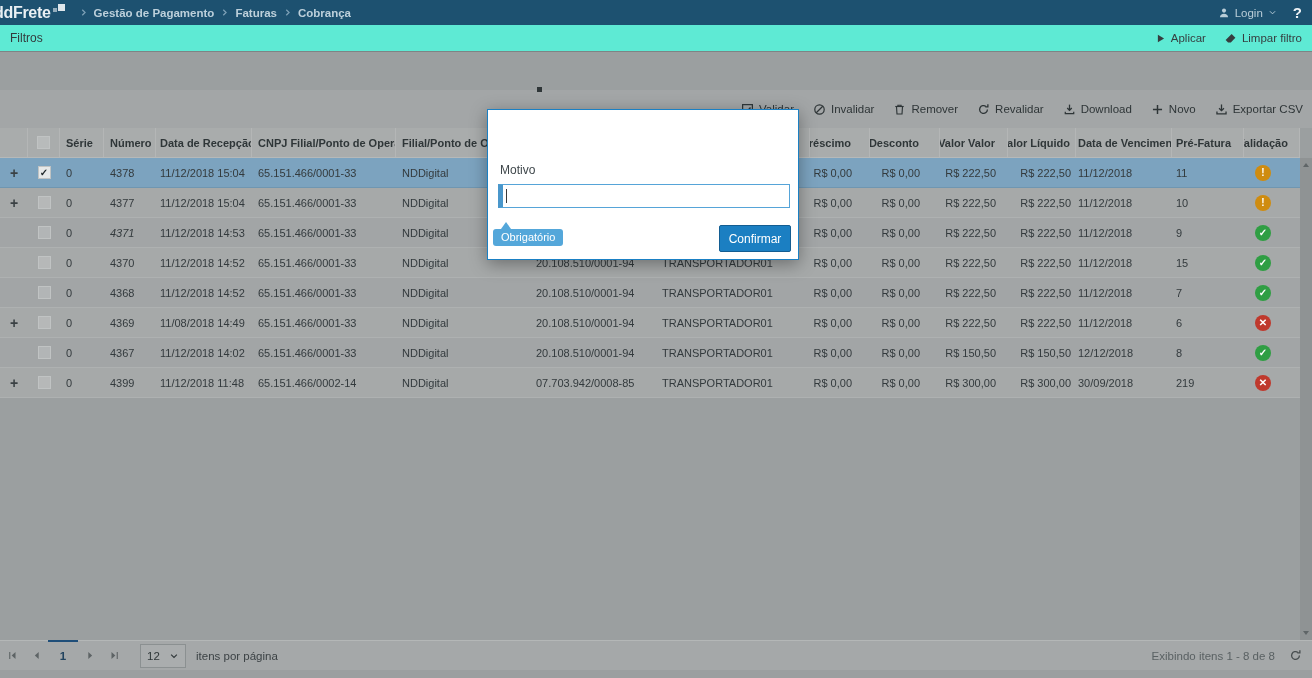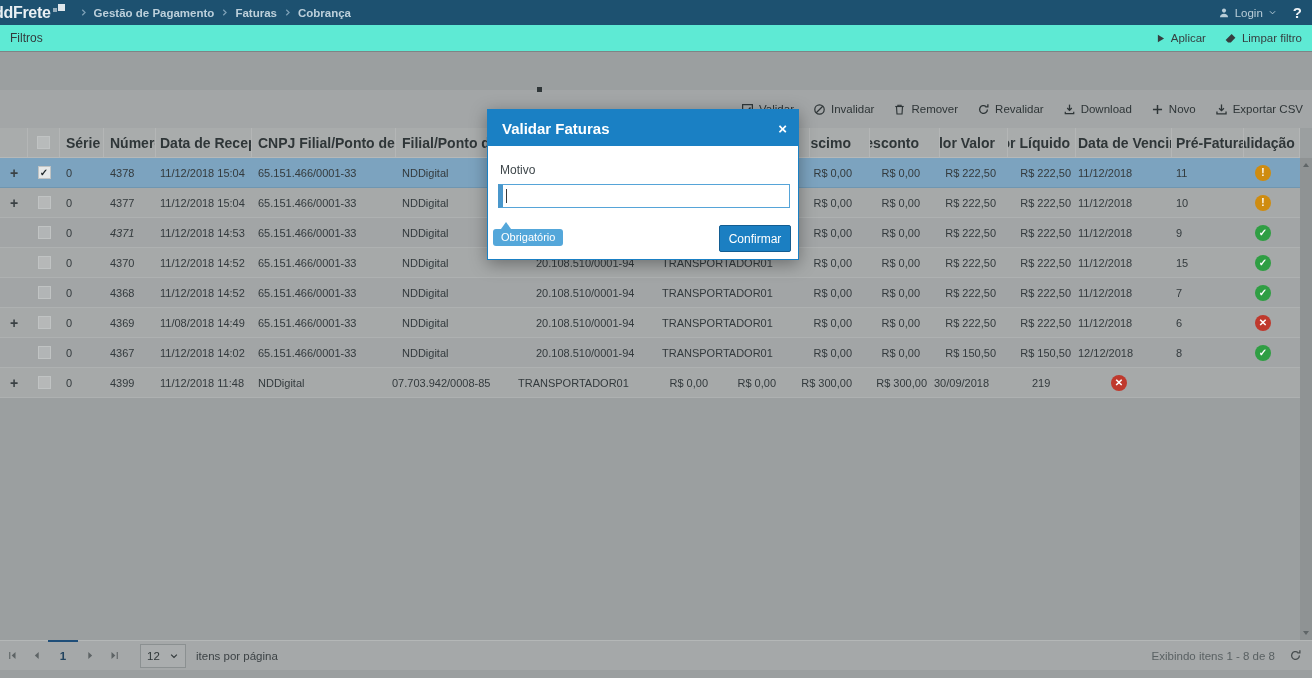--- a/index.html
+++ b/index.html
@@ -29,21 +29,21 @@
   #new-group{position:absolute;left:10px;top:11px;display:flex;align-items:center;gap:5px;font-size:11.5px;color:#2e3537;}
   #splitter-dot{position:absolute;top:87px;left:537px;width:5px;height:5px;background:#2f3638;z-index:2;}
   
   #toolbar{position:absolute;top:90px;left:0;right:0;height:38px;background:#a3a6a7;display:flex;align-items:center;
            justify-content:flex-end;gap:19px;padding-right:9px;box-sizing:border-box;font-size:11.5px;color:#2e3537;}
   .tb-btn{display:flex;align-items:center;gap:5px;}
   
   #grid{position:absolute;top:128px;left:0;width:1300px;}
   #grid-header{display:flex;height:30px;background:#a9acac;border-bottom:1px solid #b6b9b9;box-sizing:border-box;}
   .th{box-sizing:border-box;height:100%;padding:0 6px;display:flex;align-items:center;overflow:hidden;white-space:nowrap;
-      font-weight:bold;font-size:14px;color:#2f3638;border-right:1px solid rgba(255,255,255,0.13);gap:3px;text-align:center;}
+      font-weight:bold;font-size:11px;color:#2f3638;border-right:1px solid rgba(255,255,255,0.13);gap:3px;text-align:center;}
   .tr{display:flex;height:30px;background:#a2a5a6;border-bottom:1px solid #aeb1b1;box-sizing:border-box;}
   .tr.alt{background:#a6a9a9;}
   .tr.selected{background:#7ca3bf;border-bottom-color:#6f96b1;}
   .td{box-sizing:border-box;height:100%;padding:0 6px;display:flex;align-items:center;overflow:hidden;white-space:nowrap;
       font-size:11px;color:#333a3d;}
   .r{justify-content:flex-end;}
   .c{justify-content:center;}
   .cb{width:13px;height:13px;border:1px solid #c0c3c3;background:rgba(255,255,255,0.18);box-sizing:border-box;
       display:flex;align-items:center;justify-content:center;font-size:10px;font-weight:bold;color:transparent;}
   .cb.checked{background:#e6e8e8;color:#1d2426;}
@@ -443,20 +443,21 @@
         <div class="tr alt">
           <div class="td c" style="width: 28px;">
             <span class="expand-btn">+</span>
           </div>
           <div class="td c" style="width: 32px;">
             <span class="cb"></span>
           </div>
           <div class="td " style="width: 44px;">0</div>
           <div class="td " style="width: 52px;">4399</div>
           <div class="td " style="width: 96px; padding: 0px 4px;">11/12/2018 11:48</div>
+          <div class="td " style="width: 144px;">65.151.466/0002-14</div>
           <div class="td " style="width: 134px;">NDDigital</div>
           <div class="td " style="width: 126px;">07.703.942/0008-85</div>
           <div class="td " style="width: 154px;">TRANSPORTADOR01</div>
           <div class="td r" style="width: 60px; padding: 0px 18px 0px 4px;">R$ 0,00</div>
           <div class="td r" style="width: 70px; padding: 0px 20px 0px 4px;">R$ 0,00</div>
           <div class="td r" style="width: 68px; padding: 0px 12px 0px 4px;">R$ 300,00</div>
           <div class="td r" style="width: 68px; padding: 0px 5px 0px 4px;">R$ 300,00</div>
           <div class="td " style="width: 96px; padding: 0px 2px;">30/09/2018</div>
           <div class="td " style="width: 72px; padding: 0px 4px;">219</div>
           <div class="td c" style="width: 56px; padding: 0px 18px 0px 0px;">
@@ -509,24 +510,20 @@
           <svg viewBox="0 0 16 16" width="13" height="13">
             <path d="M12.8 8A4.8 4.8 0 1 1 11 4.3" fill="none" stroke="currentColor" stroke-width="1.6"></path>
             <path d="M13.4 1.6v3.2h-3.2" fill="none" stroke="currentColor" stroke-width="1.6"></path>
           </svg>
         </span>
     </div>
   </div>
 
   <div id="overlay"></div>
   <div id="modal">
-    <div id="modal-header">
-      <span id="modal-title">Validar Faturas</span>
-      <span id="modal-close">×</span>
-    </div>
     <span id="motivo-label">Motivo</span>
     <input id="motivo-input" value="" style="">
     <span id="input-caret"></span>
     <div id="motivo-tooltip">Obrigatório</div>
     <div id="confirm-btn">Confirmar</div>
   </div>
 
 </div>
 
 </body></html>

